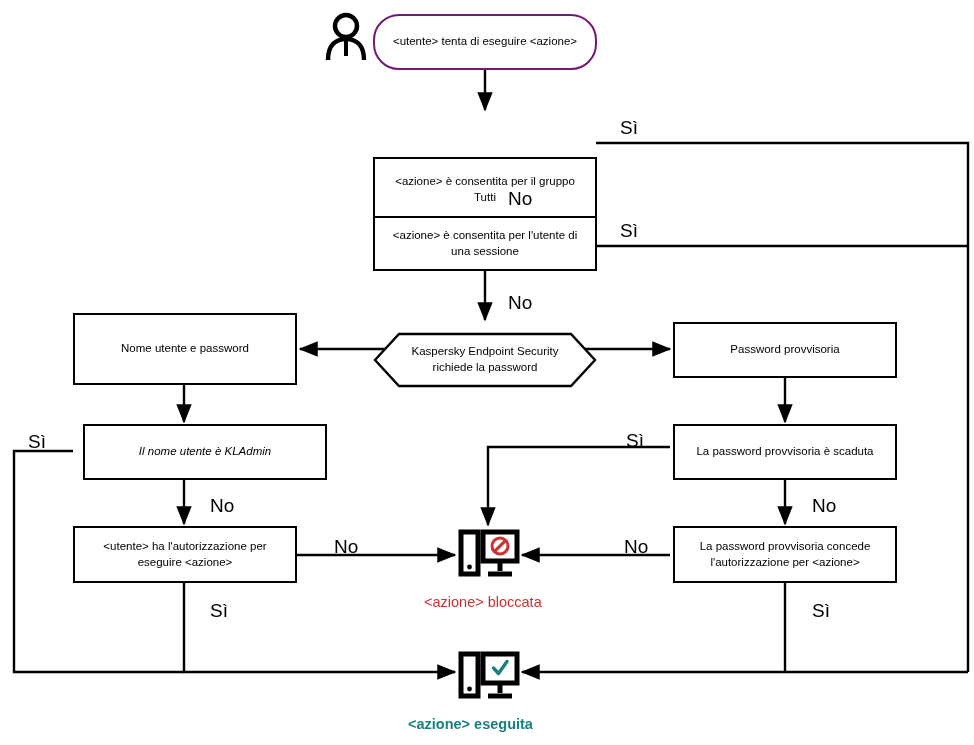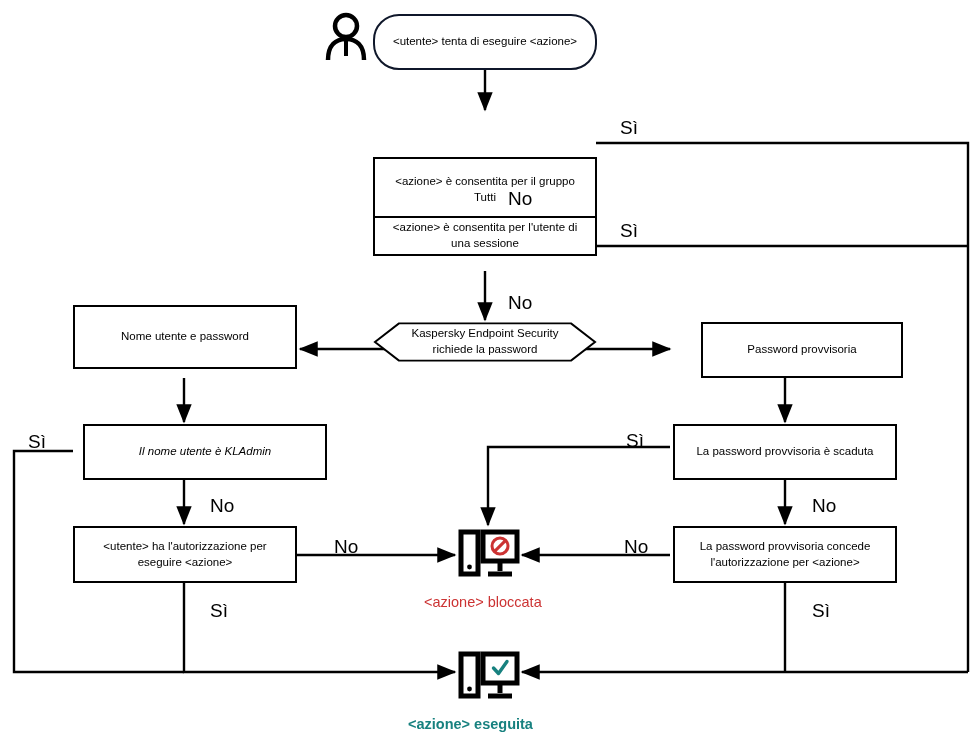--- a/index.html
+++ b/index.html
@@ -37,21 +37,21 @@
     line-height: 1.35;
     z-index: 3;
   }
   .rect {
     border: 2px solid #000000;
   }
   .rect .txt {
     padding: 0 10px;
   }
   .terminator {
-    border: 2px solid #0f172a;
+    border: 2px solid #701a75;
     border-radius: 26px;
   }
   .hex {
     border: none;
     background: transparent;
   }
   .hex .hexwrap {
     position: absolute;
     left: 0;
     top: 0;
@@ -146,38 +146,38 @@
   <div class="node terminator" style="left:373px; top:14px; width:224px; height:56px;">
     <span class="txt">&lt;utente&gt; tenta di eseguire &lt;azione&gt;</span>
   </div>
 
   <div class="node rect" style="left:373px; top:110px; width:224px; height:66px;margin-top:47px;">
     <span class="txt">&lt;azione&gt; è consentita per il gruppo Tutti</span>
   </div>
   <div class="edge-label" style="left:620px; top:110px;">Sì</div>
   <div class="edge-label" style="left:508px; top:181px;">No</div>
 
-  <div class="node rect" style="left:373px; top:216px; width:224px; height:40px;">
+  <div class="node rect" style="left:373px; top:216px; width:224px; height:55px;">
     <span class="txt">&lt;azione&gt; è consentita per l'utente di una sessione</span>
   </div>
   <div class="edge-label" style="left:620px; top:213px;">Sì</div>
   <div class="edge-label" style="left:508px; top:285px;">No</div>
 
-  <div class="node hex" style="left:373px; top:322px; width:224px; height:40px;">
+  <div class="node hex" style="left:373px; top:332px; width:224px; height:56px;">
     <svg class="hexwrap" viewBox="0 0 224 56" preserveAspectRatio="none" xmlns="http://www.w3.org/2000/svg">
       <polygon points="26,2 198,2 222,28 198,54 26,54 2,28" fill="#ffffff" stroke="#000000" stroke-width="2.4"></polygon>
     </svg>
     <span class="txt">Kaspersky Endpoint Security richiede la password</span>
   </div>
 
-  <div class="node rect" style="left:73px; top:305px; width:224px; height:64px;">
+  <div class="node rect" style="left:73px; top:313px; width:224px; height:72px;">
     <span class="txt">Nome utente e password</span>
   </div>
 
-  <div class="node rect" style="left:673px; top:322px; width:202px; height:56px;margin-left:28px;">
+  <div class="node rect" style="left:673px; top:322px; width:224px; height:56px;">
     <span class="txt">Password provvisoria</span>
   </div>
 
   <div class="node rect" style="left:83px; top:424px; width:244px; height:56px;font-style:italic;">
     <span class="txt">Il nome utente è KLAdmin</span>
   </div>
   <div class="edge-label" style="left:28px; top:424px;">Sì</div>
   <div class="edge-label" style="left:210px; top:488px;">No</div>
 
   <div class="node rect" style="left:673px; top:424px; width:224px; height:56px;">

